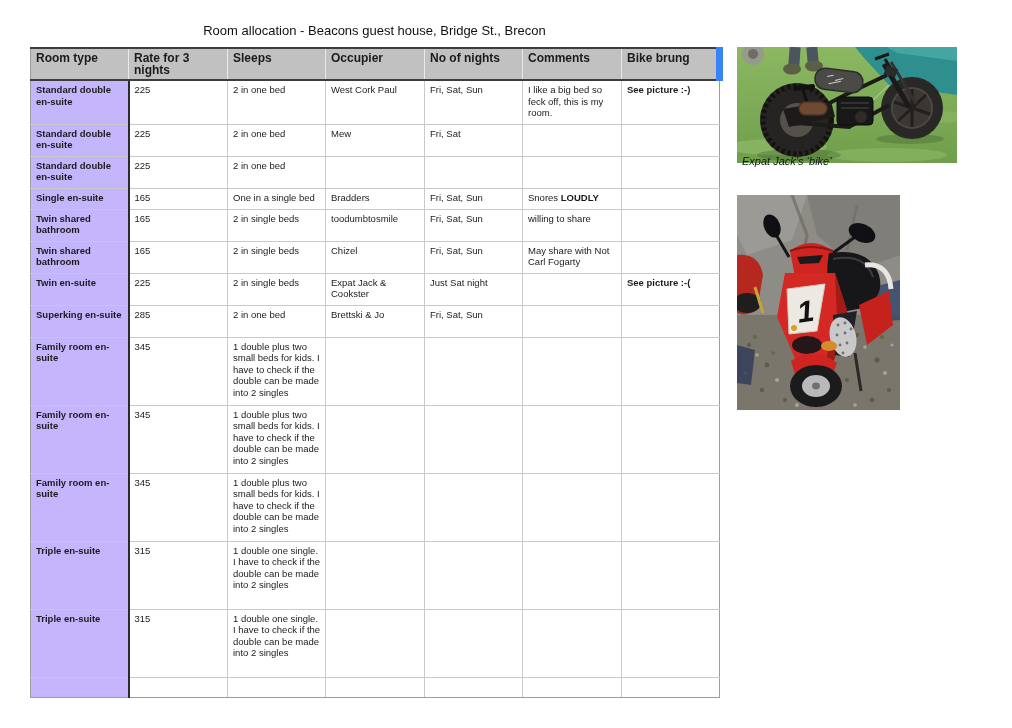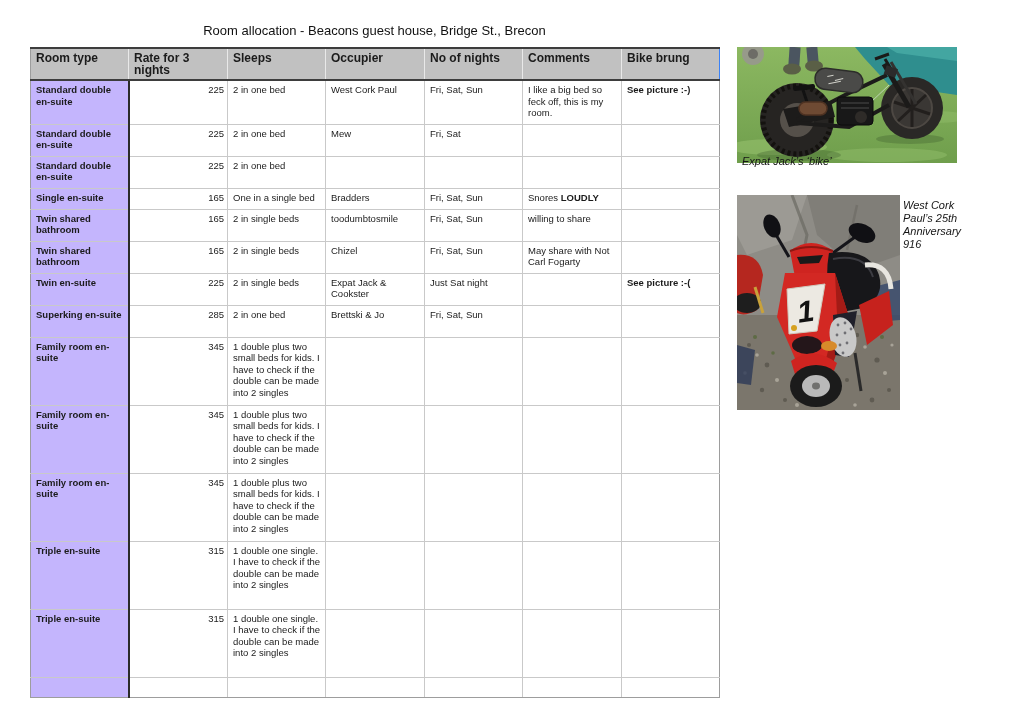--- a/index.html
+++ b/index.html
@@ -13,26 +13,26 @@
   table.room-table { position:absolute; left:30px; top:47px; width:689px;
                      border-collapse:collapse; table-layout:fixed;
                      font-size:9.5px; line-height:11.5px; }
   table.room-table td, table.room-table th { vertical-align:top; overflow:hidden; }
 
   thead th { background:#c1c1c1; font-weight:bold; text-align:left;
              padding:4px 3px 3px 5px; font-size:12px;
              border-top:2px solid #3d3d3d; border-bottom:2px solid #3d3d3d;
              border-left:1px solid #e9e9e9; border-right:1px solid #e9e9e9; }
   thead th:first-child { border-left:1px solid #9d9d9d; }
-  thead th:last-child { border-right:1px solid #3b82f6;margin-left:24px; }
+  thead th:last-child { border-right:7px solid #3b82f6;margin-left:24px; }
 
   tbody td { border:1px solid #c9c9c9; padding:3px 3px 2px 5px; background:#fff; }
   tbody td.col-room_type { background:#c4b5fd; font-weight:bold;
                            border-right:2px solid #2b2b2b; border-left:1px solid #9d9d9d; }
-  tbody td.col-rate { text-align:right; }
+  tbody td.col-rate { text-align:left; }
   tbody td.col-bike { border-right:1px solid #9d9d9d;font-weight:bold; }
   tbody tr:last-child td { border-bottom:1px solid #9d9d9d; }
 
   tbody tr:nth-child(1){height:44px;}
   tbody tr:nth-child(2){height:32px;}
   tbody tr:nth-child(3){height:32px;}
   tbody tr:nth-child(4){height:21px;}
   tbody tr:nth-child(5){height:32px;}
   tbody tr:nth-child(6){height:32px;}
   tbody tr:nth-child(7){height:32px;}
@@ -356,15 +356,14 @@
 
     <path d="M54,166 Q76,150 100,168 L93,186 Q73,176 60,186 Z" fill="#cf2420"></path>
 
     <ellipse cx="79" cy="191" rx="26" ry="21" fill="#1b1b1b"></ellipse>
     <ellipse cx="79" cy="191" rx="14" ry="11" fill="#b9b9b9"></ellipse>
     <ellipse cx="79" cy="191" rx="4" ry="3.4" fill="#70706e"></ellipse>
 
     <line x1="118" y1="158" x2="124" y2="196" stroke="#2a2a2a" stroke-width="3"></line>
   </svg>
 
-  <div id="caption-scooter" class="caption">West Cork Paul’s 25th Anniversary 916</div>
 
 </div>
 
 </body></html>

